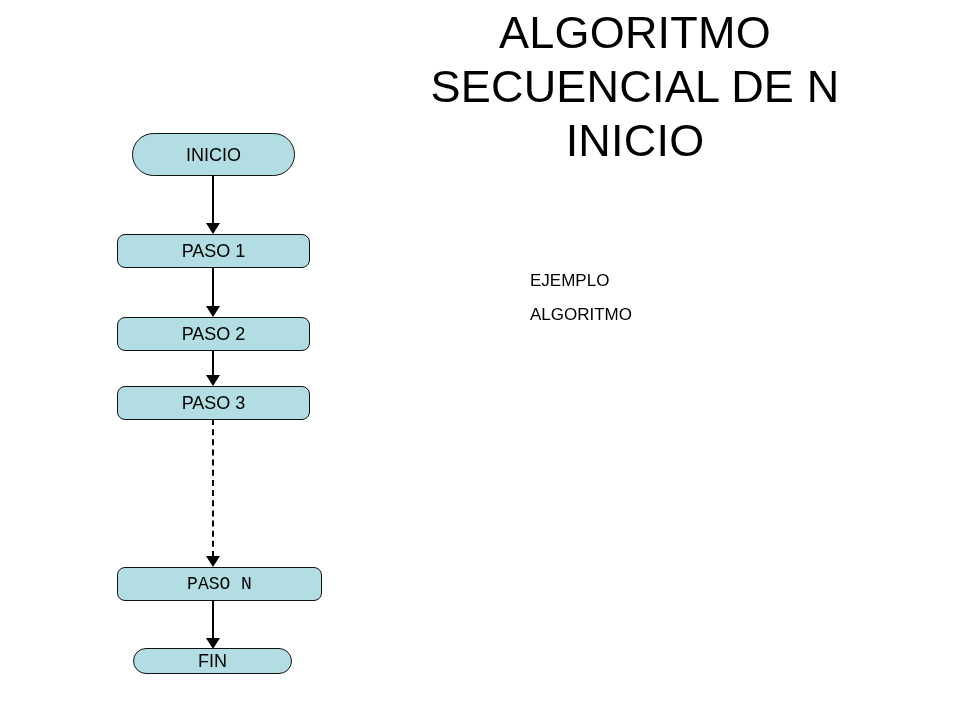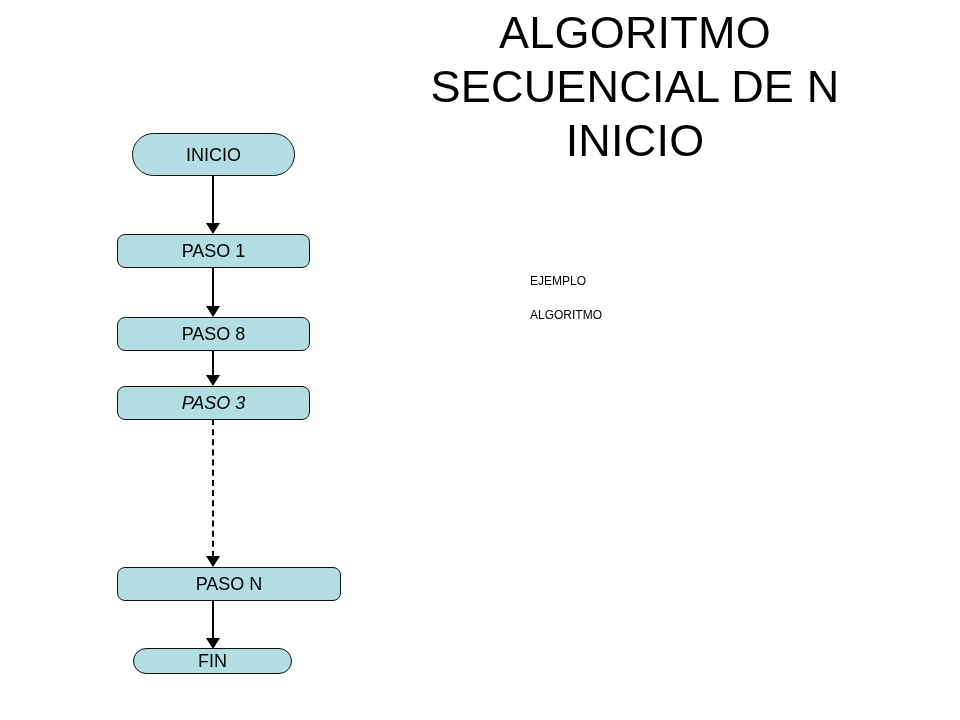--- a/index.html
+++ b/index.html
@@ -31,21 +31,21 @@
     font-weight: normal;
     letter-spacing: 0.2px;
   }
   #title div { white-space: nowrap; }
 
   
   #caption {
     position: absolute;
     left: 530px;
     top: 264px;
-    font-size: 12px;
+    font-size: 17px;
     line-height: 34px;
     color: #000000;
   }
 
   
   #flowchart {
     position: absolute;
     left: 0;
     top: 0;
     width: 430px;
@@ -69,22 +69,22 @@
     border-radius: 8px;
   }
   .node.terminator {
     border-radius: 999px;
   }
 
   
   #node-inicio  { left: 132px; top: 133px; width: 163px; height: 43px; }
   #node-paso1   { left: 117px; top: 234px; width: 193px; height: 34px; }
   #node-paso2   { left: 117px; top: 317px; width: 193px; height: 34px; }
-  #node-paso3   { left: 117px; top: 386px; width: 193px; height: 34px; font-style: italic; }
-  #node-pason   { left: 117px; top: 567px; width: 224px; height: 34px; }
+  #node-paso3   { left: 117px; top: 386px; width: 193px; height: 34px; }
+  #node-pason   { left: 117px; top: 567px; width: 205px; height: 34px; font-family: Liberation Mono, monospace; }
   #node-fin     { left: 133px; top: 648px; width: 159px; height: 26px; }
 
   
   .connector {
     position: absolute;
     left: 205px;
     width: 16px;
   }
   .connector .stem {
     position: absolute;
@@ -158,21 +158,21 @@
     <div class="node process" id="node-paso1">
       <span>PASO 1</span>
     </div>
 
     <div class="connector" id="conn-2">
       <div class="stem"></div>
       <div class="head"></div>
     </div>
 
     <div class="node process" id="node-paso2">
-      <span>PASO 8</span>
+      <span>PASO 2</span>
     </div>
 
     <div class="connector" id="conn-3">
       <div class="stem"></div>
       <div class="head"></div>
     </div>
 
     <div class="node process" id="node-paso3">
       <span>PASO 3</span>
     </div>

